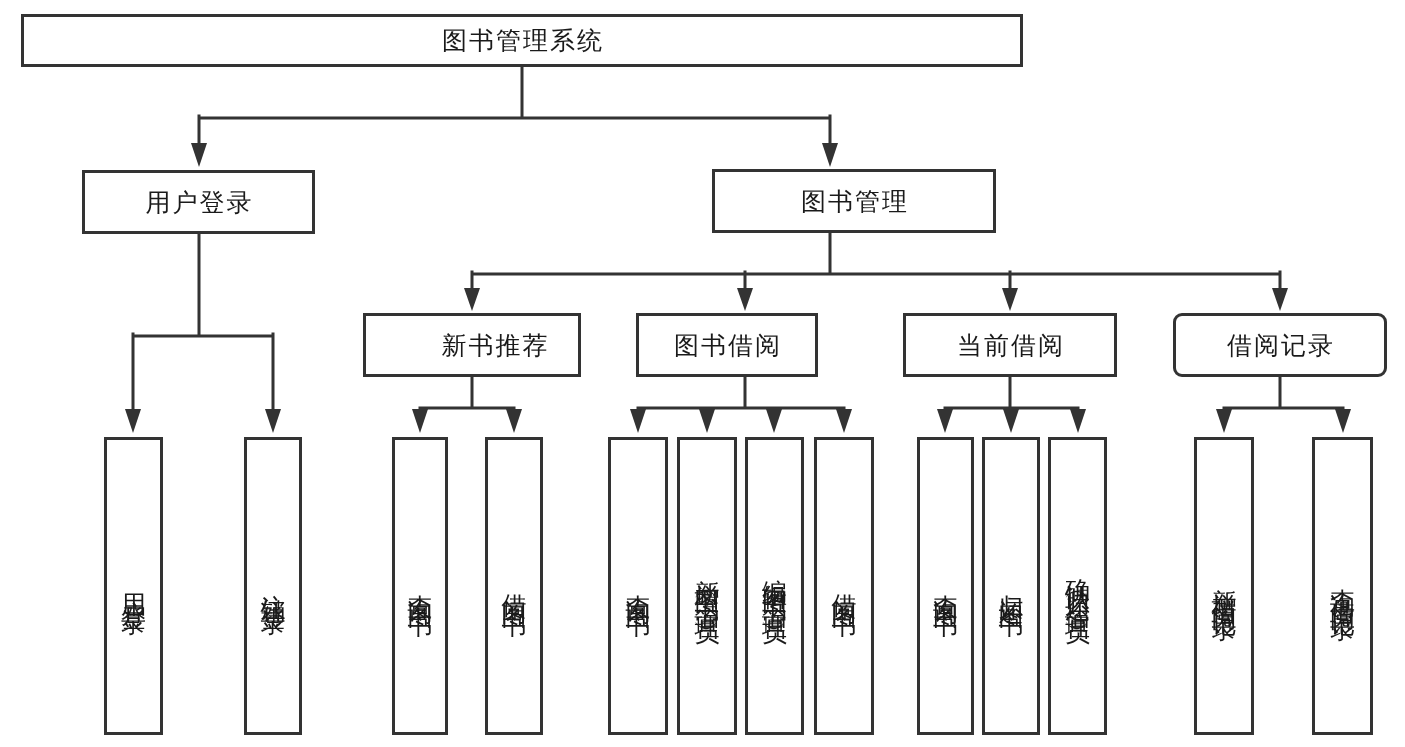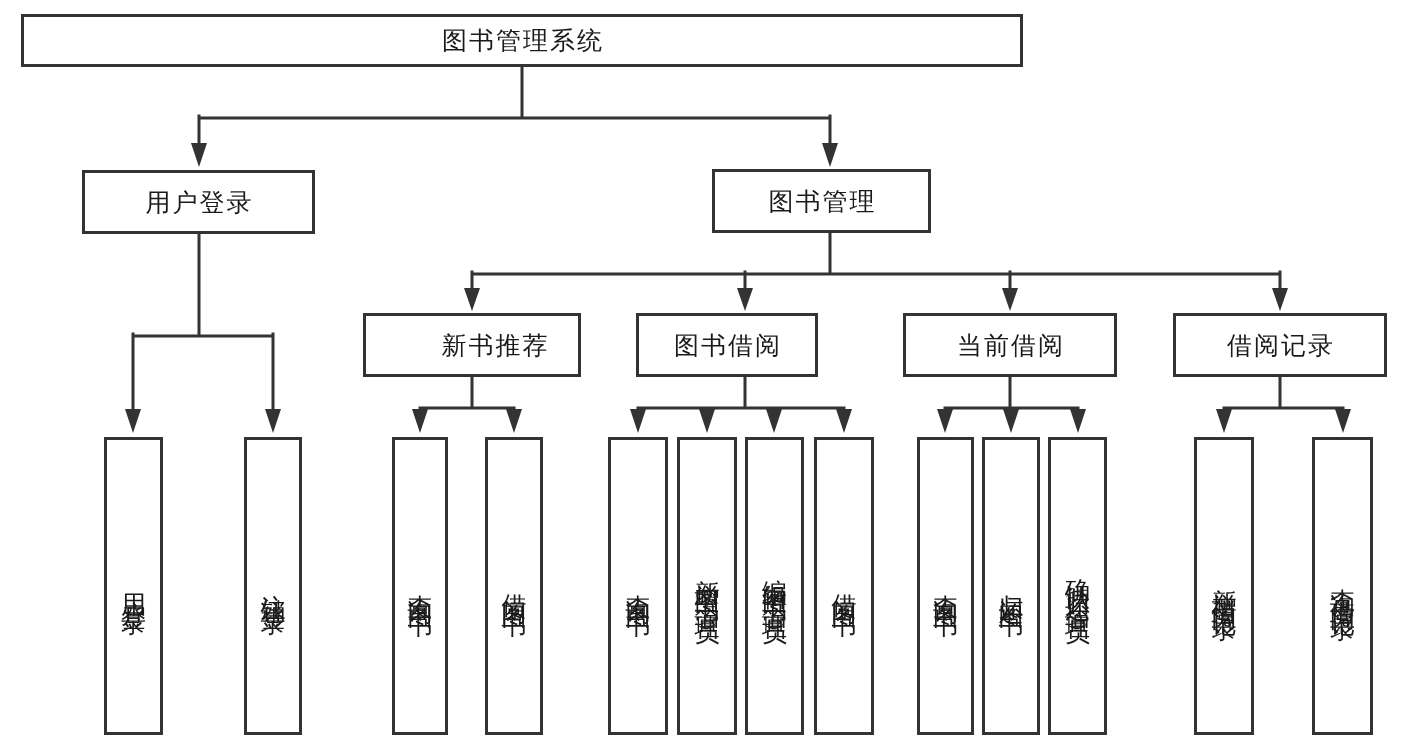--- a/index.html
+++ b/index.html
@@ -86,26 +86,26 @@
       <polygon points="1003,409 1019,409 1011,433"></polygon>
       <polygon points="1070,409 1086,409 1078,433"></polygon>
       <polygon points="1216,409 1232,409 1224,433"></polygon>
       <polygon points="1335,409 1351,409 1343,433"></polygon>
     </g>
   </svg>
 
   <div class="node hnode root" style="left:21px;top:14px;width:1002px;height:53px;">图书管理系统</div>
 
   <div class="node hnode" style="left:82px;top:170px;width:233px;height:64px;">用户登录</div>
-  <div class="node hnode" style="left:712px;top:169px;width:219px;height:64px;">图书管理</div>
+  <div class="node hnode" style="left:712px;top:169px;width:284px;height:64px;">图书管理</div>
 
   <div class="node hnode" style="left:363px;top:313px;width:218px;height:64px;padding-left:45px;">新书推荐</div>
   <div class="node hnode" style="left:636px;top:313px;width:182px;height:64px;">图书借阅</div>
   <div class="node hnode" style="left:903px;top:313px;width:214px;height:64px;">当前借阅</div>
-  <div class="node hnode" style="left:1173px;top:313px;width:214px;height:64px;">借阅记录</div>
+  <div class="node hnode" style="left:1173px;top:313px;width:214px;height:64px;border-radius:9px;">借阅记录</div>
 
   <div class="node vnode" style="left:104px;width:59px;">用户登录</div>
   <div class="node vnode" style="left:244px;width:58px;">注销登录</div>
 
   <div class="node vnode" style="left:392px;width:56px;">查询图书</div>
   <div class="node vnode" style="left:485px;width:58px;">借阅图书</div>
 
   <div class="node vnode" style="left:608px;width:60px;">查询图书</div>
   <div class="node vnode" style="left:677px;width:60px;">新增图书（管理员）</div>
   <div class="node vnode" style="left:745px;width:59px;">编辑图书（管理员）</div>

